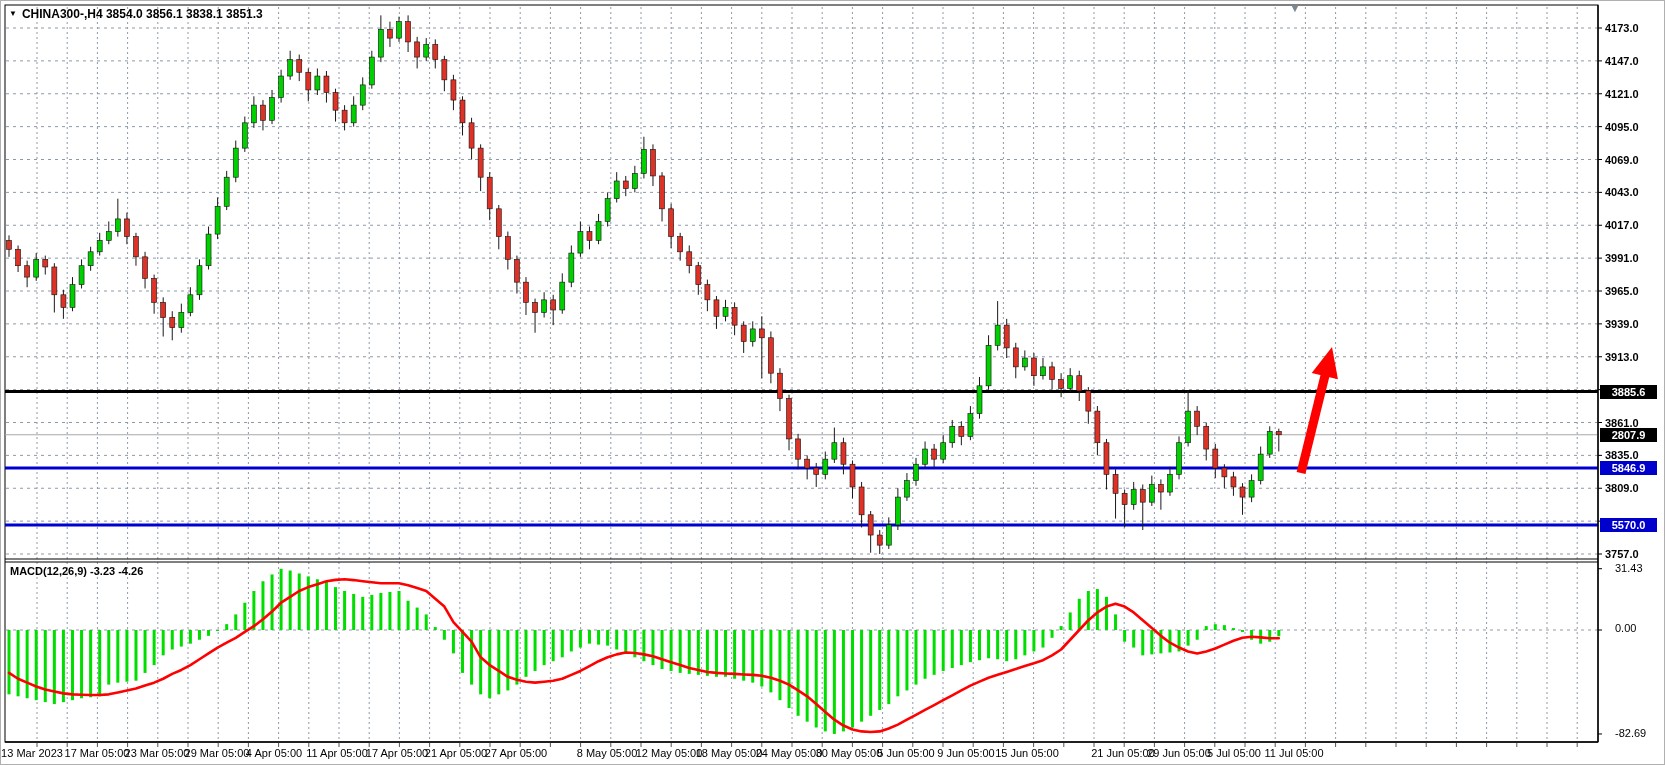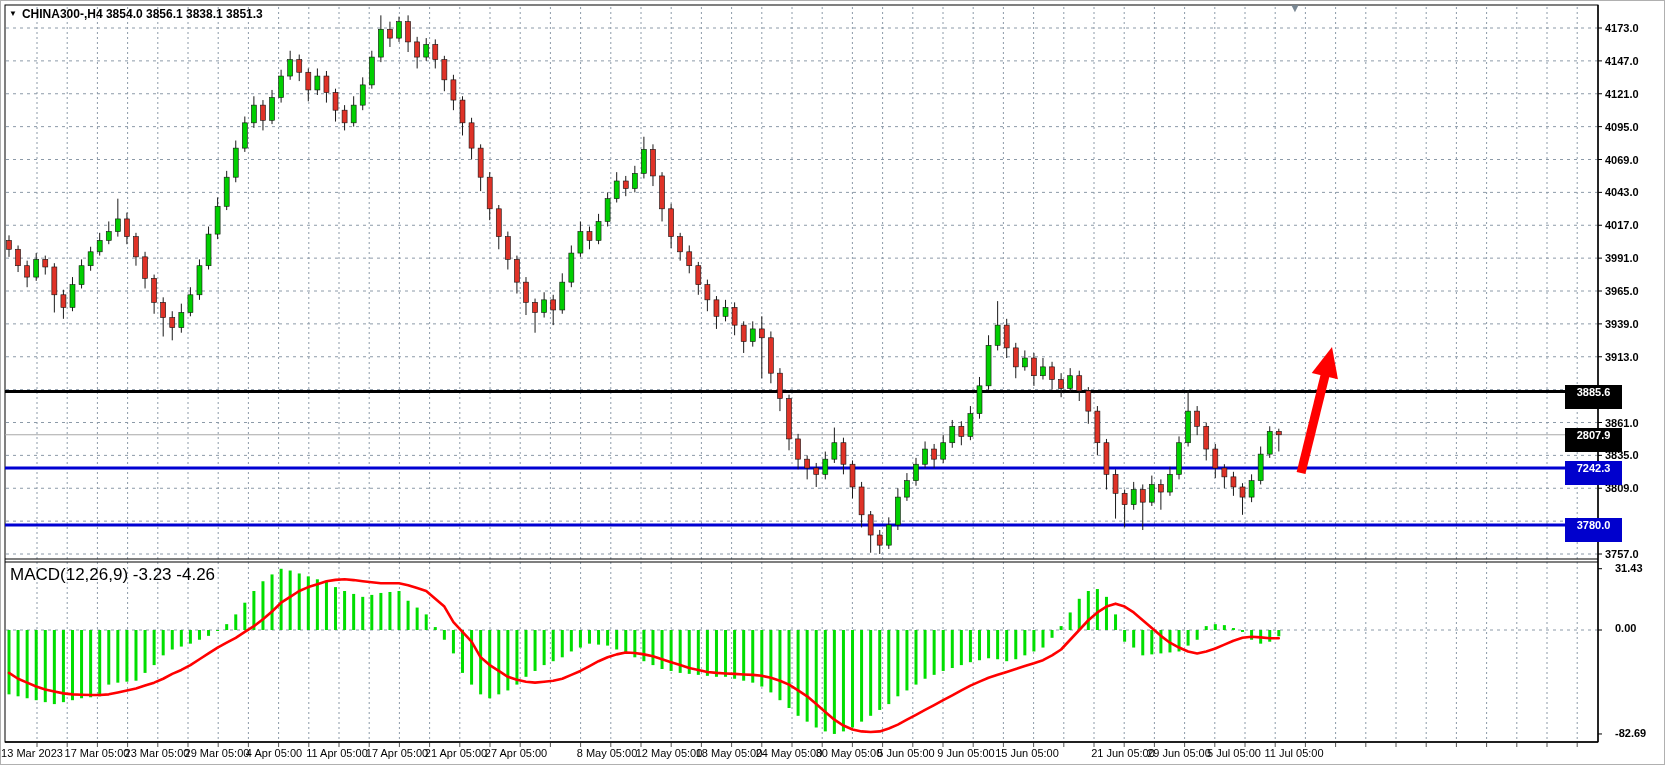--- a/index.html
+++ b/index.html
@@ -2,24 +2,24 @@
 <html><head>
 <meta charset="utf-8">
 <style>
   html,body{margin:0;padding:0;background:#e8e8e8;}
   .win{position:relative;width:1665px;height:765px;background:#ffffff;border:1px solid #b0b0b0;
        box-sizing:border-box;font-family:"Liberation Sans",sans-serif;overflow:hidden;}
   svg{position:absolute;left:0;top:0;}
   .title{position:absolute;left:8px;top:6px;font-size:12px;font-weight:700;color:#000;white-space:nowrap;text-align:center;}
   .title .dd{font-size:8px;margin-right:5px;vertical-align:2px;color:#000;cursor:pointer;}
   .shift{position:absolute;left:1288px;top:0px;color:#7a8894;font-size:12px;}
-  .macdlabel{position:absolute;left:9px;top:564px;font-size:17px;color:#000;}
-  .mlab{position:absolute;left:1614px;font-size:11px;font-weight:700;color:#000;}
+  .macdlabel{position:absolute;left:9px;top:564px;font-size:11px;color:#000;font-weight:bold;}
+  .mlab{position:absolute;left:1614px;font-size:11px;font-weight:400;color:#000;}
   .m1{top:561px}.m2{top:621px}.m3{top:726px}
-  .badge{position:absolute;left:1564px;width:57px;height:24px;line-height:14px;font-size:11px;
+  .badge{position:absolute;left:1599px;width:57px;height:14px;line-height:14px;font-size:11px;
          font-weight:700;color:#fff;text-align:center;}
   .badge.black{background:#000000}
   .badge.blue{background:#0000CD}
   .b1{top:384px}.b2{top:427px}.b3{top:460px}.b4{top:517px}
 </style>
 </head>
 <body>
 
 <div class="win">
 
@@ -659,16 +659,16 @@
 
   <div class="shift">▼</div>
 
   <div class="macdlabel">MACD(12,26,9) -3.23 -4.26</div>
   <div class="mlab m1">31.43</div>
   <div class="mlab m2">0.00</div>
   <div class="mlab m3">-82.69</div>
 
   <div class="badge black b1">3885.6</div>
   <div class="badge black b2">2807.9</div>
-  <div class="badge blue b3">7242.3</div>
-  <div class="badge blue b4">3780.0</div>
+  <div class="badge blue b3">5846.9</div>
+  <div class="badge blue b4">5570.0</div>
 
 </div>
 
 </body></html>

